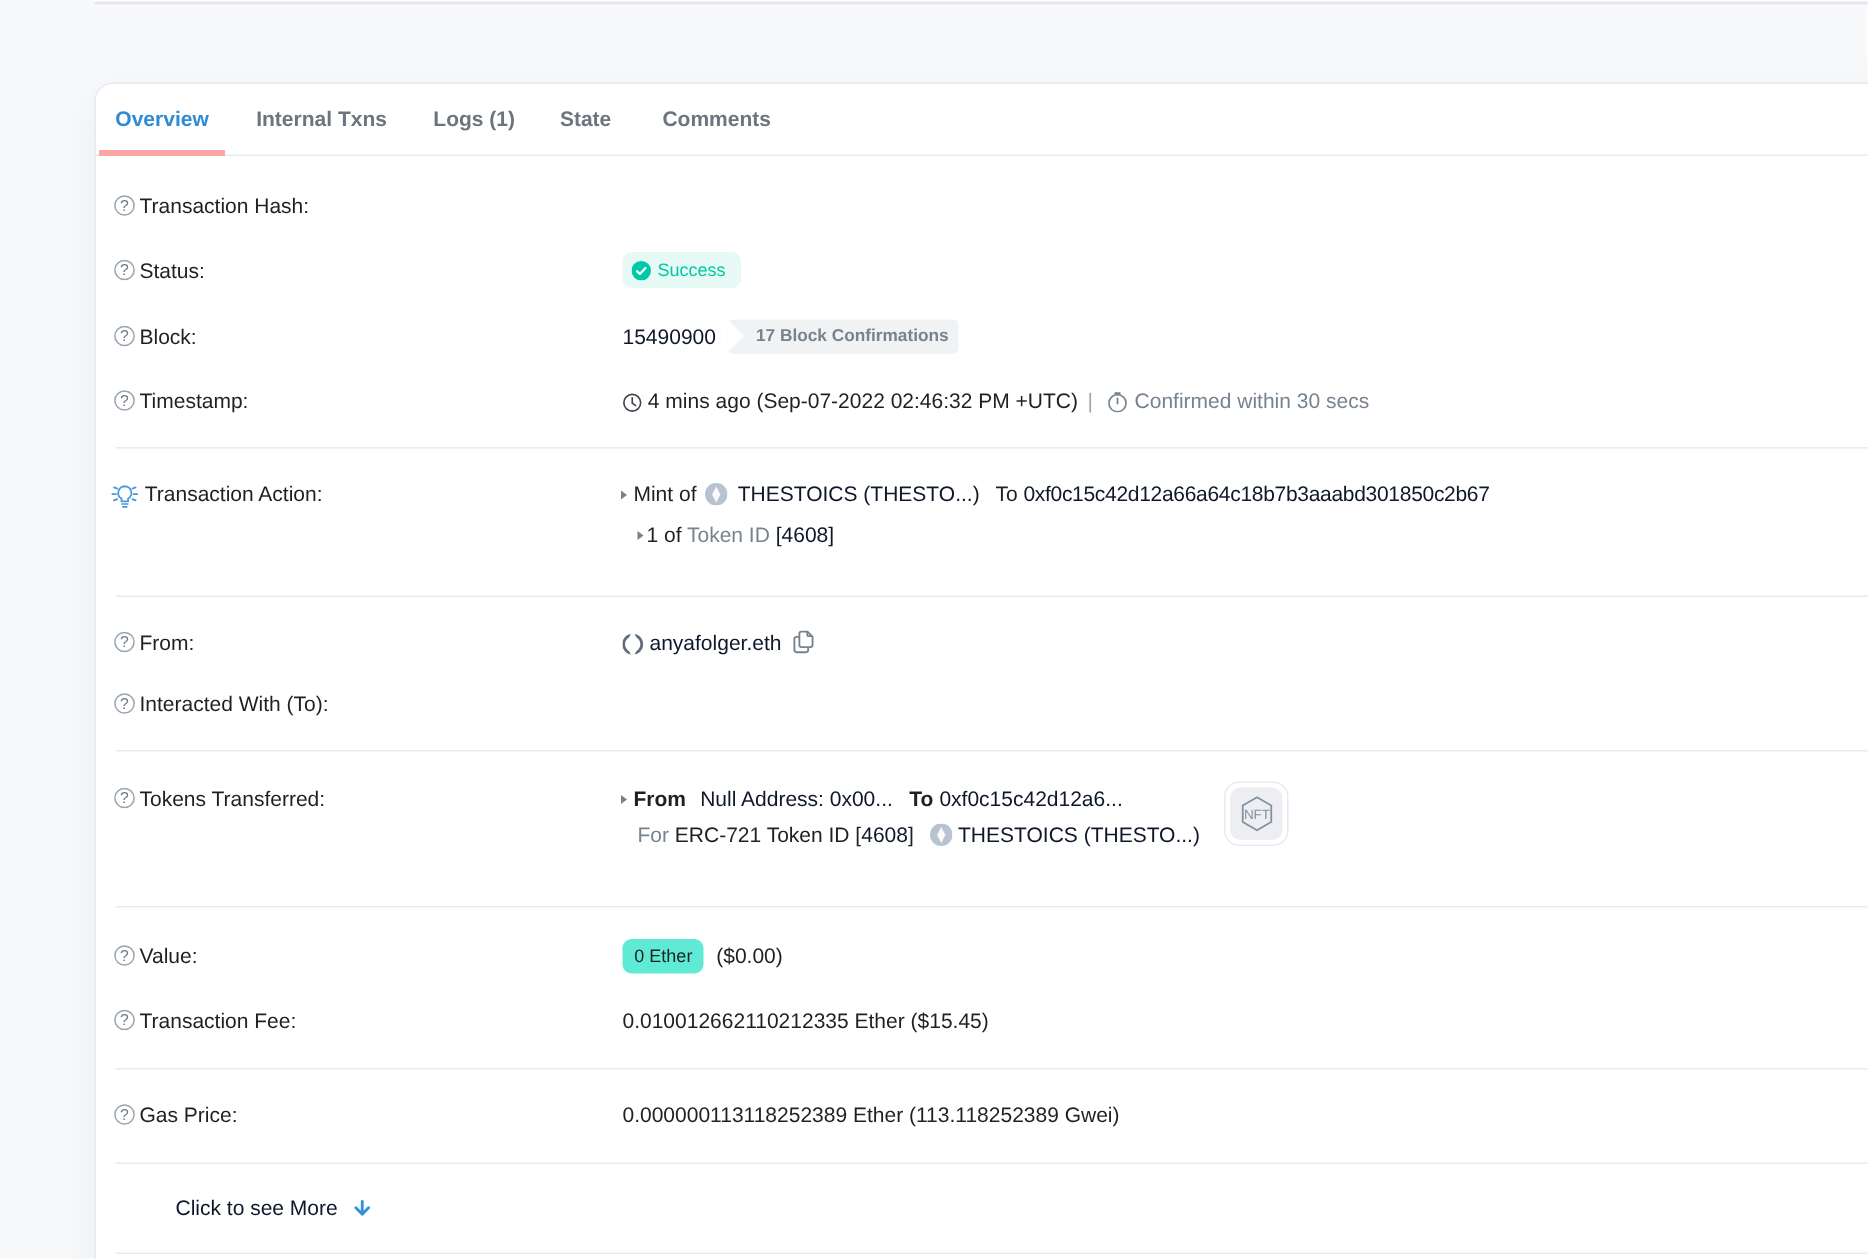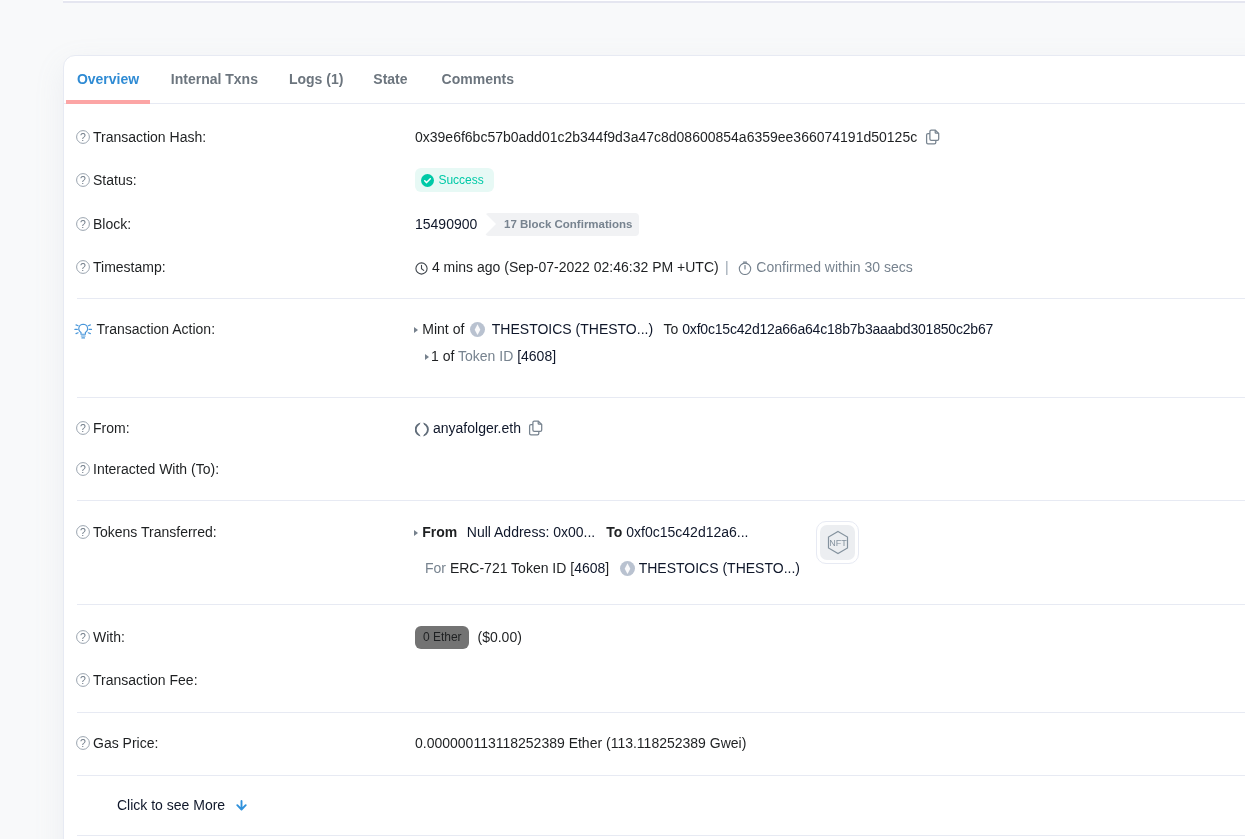--- a/index.html
+++ b/index.html
@@ -36,21 +36,21 @@
   height:24px; line-height:24px; border-radius:6px; padding:0 10px 0 6px;
 }
 .badge-success svg { vertical-align:-2.5px; margin-right:4px; }
 .badge-gray {
   position:absolute; left:420.5px; top:0px; background:#f1f2f4; color:#77838f; font-size:11.5px; font-weight:bold;
   height:23px; line-height:23px; border-radius:4px; padding:0 7px 0 19.5px;
 }
 .badge-gray::before { content:""; position:absolute; left:0; top:0; width:0; height:0;
   border-top:11.5px solid transparent; border-bottom:11.5px solid transparent; border-left:11.5px solid #fff; }
 .badge-eth {
-  position:absolute; left:351.4px; top:-0.5px; background:#737373; color:#1e2022; font-size:12px;
+  position:absolute; left:351.4px; top:-0.5px; background:#5eead4; color:#1e2022; font-size:12px;
   height:23px; line-height:23px; border-radius:6px; padding:0 7.5px;text-align:right;
 }
 svg.inl { vertical-align:-3px; }
 </style>
 </head>
 <body>
 <div class="topline"></div>
 <div class="topline2"></div>
 <div class="card">
   <div class="tabs">
@@ -62,25 +62,20 @@
   </div>
 
   <div class="row" style="top:70px;">
     <span class="qicon">
         <svg class="inl" width="14" height="14" viewBox="0 0 14 14">
           <circle cx="7" cy="7" r="6.4" fill="none" stroke="#9aa4af" stroke-width="1"></circle>
           <text x="7" y="10.6" text-anchor="middle" font-size="10.5" fill="#6e7a87" font-family="Liberation Sans">?</text>
         </svg>
       </span>
     <span class="lbl">Transaction Hash:</span>
-    <span class="val">0x39e6f6bc57b0add01c2b344f9d3a47c8d08600854a6359ee366074191d50125c<span style="margin-left:8px;"><svg class="inl" width="15" height="16" viewBox="0 0 15 16" fill="none" stroke="#77838f" stroke-width="1.25">
-            <rect x="1.6" y="4.6" width="9.2" height="10.2" rx="1.4"></rect>
-            <path fill="#ffffff" d="M6.3 1.1 H10.3 L13.7 4.5 V10 A1.4 1.4 0 0 1 12.3 11.4 H6.3 A1.4 1.4 0 0 1 4.9 10 V2.5 A1.4 1.4 0 0 1 6.3 1.1 Z"></path>
-            <path d="M10.2 1.2 V3.4 A0.7 0.7 0 0 0 10.9 4.1 H13.3"></path>
-          </svg></span></span>
   </div>
 
   <div class="row" style="top:113px;">
     <span class="qicon">
         <svg class="inl" width="14" height="14" viewBox="0 0 14 14">
           <circle cx="7" cy="7" r="6.4" fill="none" stroke="#9aa4af" stroke-width="1"></circle>
           <text x="7" y="10.6" text-anchor="middle" font-size="10.5" fill="#6e7a87" font-family="Liberation Sans">?</text>
         </svg>
       </span>
     <span class="lbl">Status:</span>
@@ -178,21 +173,21 @@
     <span class="qicon">
         <svg class="inl" width="14" height="14" viewBox="0 0 14 14">
           <circle cx="7" cy="7" r="6.4" fill="none" stroke="#9aa4af" stroke-width="1"></circle>
           <text x="7" y="10.6" text-anchor="middle" font-size="10.5" fill="#6e7a87" font-family="Liberation Sans">?</text>
         </svg>
       </span>
     <span class="lbl">Tokens Transferred:</span>
     <span class="val" style="left:349.8px;"><span class="caret"></span><b>From</b><span style="margin-left:9.5px;"></span><a>Null Address: 0x00...</a><span style="margin-left:11px;"></span><b>To</b><span style="margin-left:4px;"></span><a>0xf0c15c42d12a6...</a></span>
   </div>
   <div class="row" style="top:489.2px;">
-    <span class="val" style="left:361px;margin-top:12px;"><span class="sec">For</span> ERC-721 Token ID [<a>4608</a>]<span style="margin-left:7.5px;"><svg class="inl" width="15" height="15" viewBox="0 0 15 15" style="margin:0 4px 0 3px;">
+    <span class="val" style="left:361px;"><span class="sec">For</span> ERC-721 Token ID [<a>4608</a>]<span style="margin-left:7.5px;"><svg class="inl" width="15" height="15" viewBox="0 0 15 15" style="margin:0 4px 0 3px;">
             <circle cx="7.5" cy="7.5" r="7.5" fill="#b9c2d0"></circle>
             <path d="M7.5 2.3 L10.3 7.7 L7.5 13 L4.7 7.7 Z" fill="#fff" opacity=".92"></path>
           </svg></span><a>THESTOICS (THESTO...)</a></span>
   </div>
   <div class="nftbox" style="position:absolute; left:752px; top:465px; width:43px; height:43px; border:1px solid #e7eaf3; border-radius:10px; background:#fff;">
     <div style="position:absolute; left:3px; top:3px; width:35px; height:35px; border-radius:7px; background:#eceef1;"></div>
     <svg width="24" height="25" viewBox="0 0 24 25" style="position:absolute; left:9px; top:8px;">
         <path d="M12 1.5 L21.5 7 V18 L12 23.5 L2.5 18 V7 Z" fill="none" stroke="#84929e" stroke-width="1.2"></path>
         <text x="12" y="15.8" text-anchor="middle" font-size="9" fill="#84929e" font-family="Liberation Sans">NFT</text>
       </svg>
@@ -200,33 +195,34 @@
 
   <div class="hr" style="top:547.9px;"></div>
 
   <div class="row" style="top:570.2px;">
     <span class="qicon">
         <svg class="inl" width="14" height="14" viewBox="0 0 14 14">
           <circle cx="7" cy="7" r="6.4" fill="none" stroke="#9aa4af" stroke-width="1"></circle>
           <text x="7" y="10.6" text-anchor="middle" font-size="10.5" fill="#6e7a87" font-family="Liberation Sans">?</text>
         </svg>
       </span>
-    <span class="lbl">With:</span>
+    <span class="lbl">Value:</span>
     <span class="badge-eth">0 Ether</span>
     <span class="val" style="left:413.5px;">($0.00)</span>
   </div>
 
   <div class="row" style="top:613.3px;">
     <span class="qicon">
         <svg class="inl" width="14" height="14" viewBox="0 0 14 14">
           <circle cx="7" cy="7" r="6.4" fill="none" stroke="#9aa4af" stroke-width="1"></circle>
           <text x="7" y="10.6" text-anchor="middle" font-size="10.5" fill="#6e7a87" font-family="Liberation Sans">?</text>
         </svg>
       </span>
     <span class="lbl">Transaction Fee:</span>
+    <span class="val">0.010012662110212335 Ether ($15.45)</span>
   </div>
 
   <div class="hr" style="top:655.6px;"></div>
 
   <div class="row" style="top:676.3px;">
     <span class="qicon">
         <svg class="inl" width="14" height="14" viewBox="0 0 14 14">
           <circle cx="7" cy="7" r="6.4" fill="none" stroke="#9aa4af" stroke-width="1"></circle>
           <text x="7" y="10.6" text-anchor="middle" font-size="10.5" fill="#6e7a87" font-family="Liberation Sans">?</text>
         </svg>

